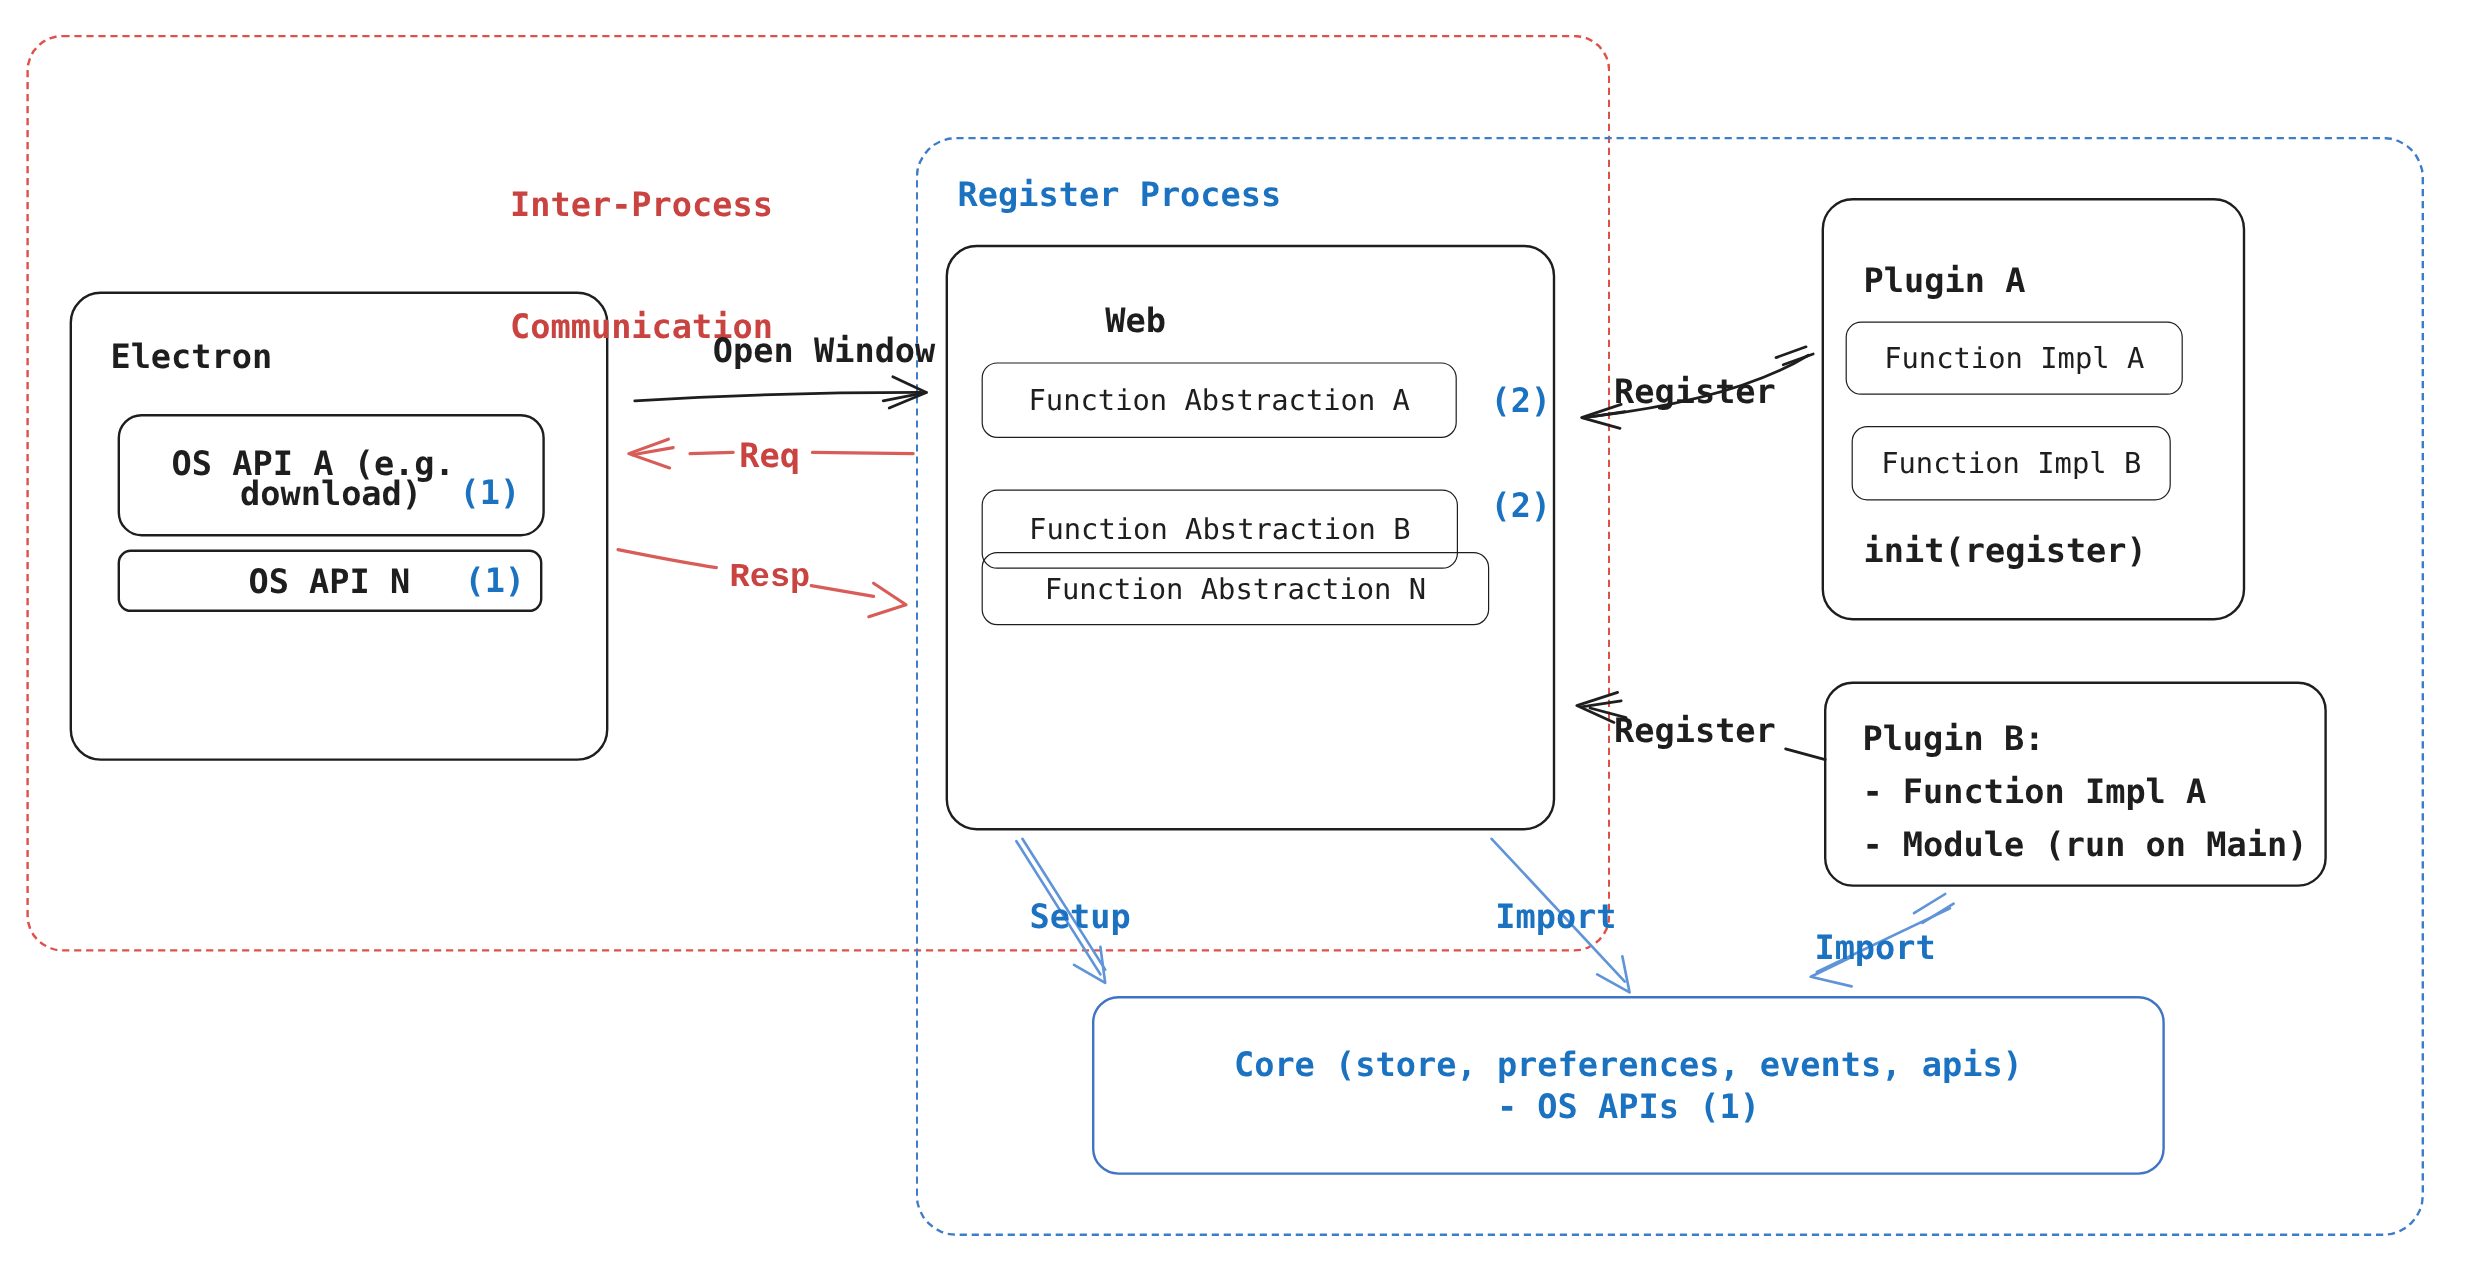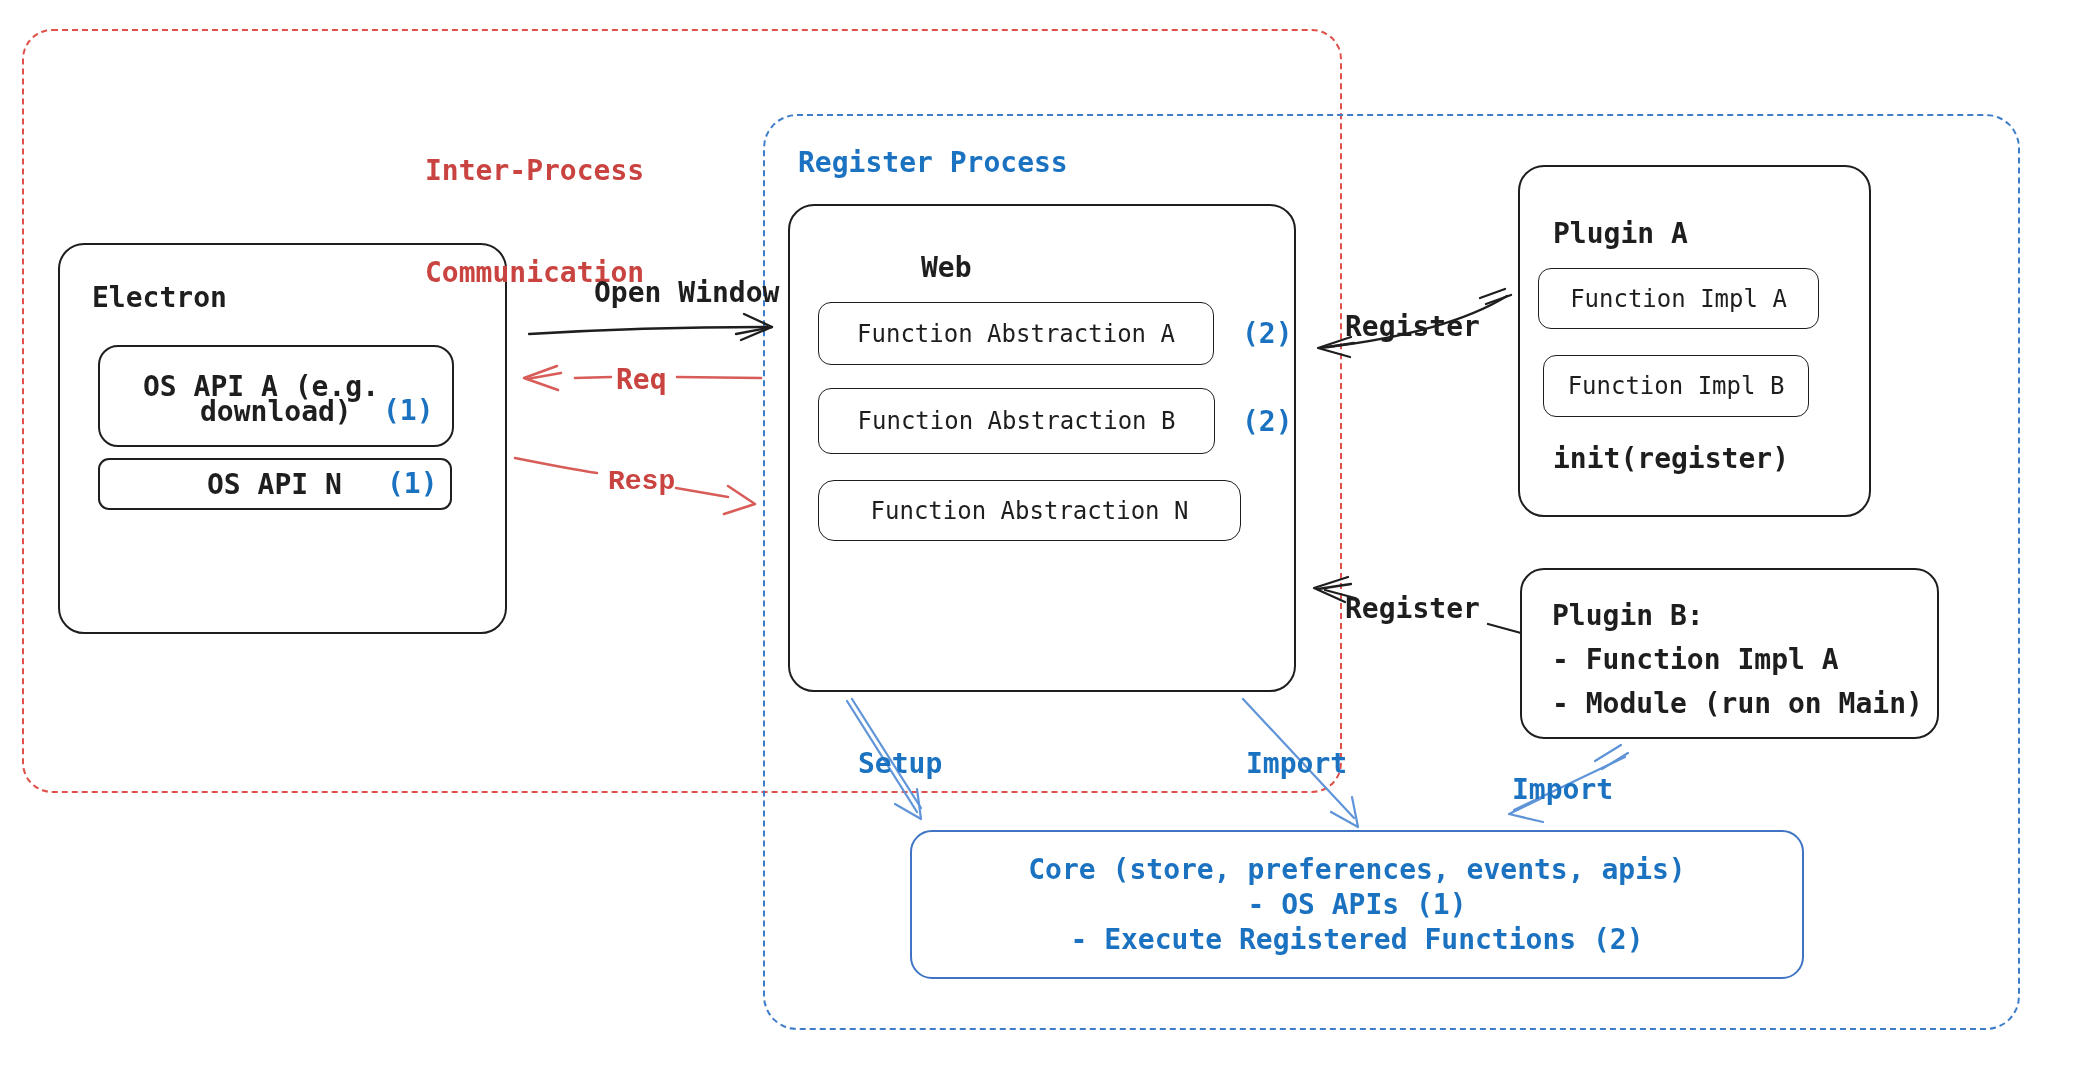--- a/index.html
+++ b/index.html
@@ -48,41 +48,40 @@
   <div class="boundary" id="rendering-boundary"></div>
 
   <div class="box" style="left:58px;top:243px;width:445px;height:387px;"></div>
   <div class="box" style="left:98px;top:345px;width:352px;height:98px;border-width:2px;border-radius:20px;"></div>
   <div class="box" style="left:98px;top:458px;width:350px;height:48px;border-width:2px;border-radius:11px;"></div>
 
   <div class="box" style="left:788px;top:204px;width:504px;height:484px;"></div>
   <div class="box innerbox" style="left:818px;top:302px;width:394px;height:61px;">
     <span class="boxlabel">Function Abstraction A</span>
   </div>
-  <div class="box innerbox" style="left:818px;top:388px;width:395px;height:64px;align-items:center;">
+  <div class="box innerbox" style="left:818px;top:408px;width:395px;height:64px;align-items:center;">
     <span class="boxlabel">Function Abstraction B</span>
   </div>
-  <div class="box innerbox" style="left:818px;top:480px;width:421px;height:59px;border-radius:16px;">
+  <div class="box innerbox" style="left:818px;top:460px;width:421px;height:59px;">
     <span class="boxlabel">Function Abstraction N</span>
   </div>
 
   <div class="box" style="left:1518px;top:165px;width:349px;height:348px;"></div>
   <div class="box innerbox" style="left:1538px;top:268px;width:279px;height:59px;">
     <span class="boxlabel">Function Impl A</span>
   </div>
   <div class="box innerbox" style="left:1543px;top:355px;width:264px;height:60px;">
     <span class="boxlabel">Function Impl B</span>
   </div>
 
   <div class="box" style="left:1520px;top:568px;width:415px;height:167px;border-radius:24px;"></div>
 
   <div class="box" id="core-box" style="left:910px;top:830px;width:890px;height:145px;">
     <div>Core (store, preferences, events, apis)</div>
     <div>- OS APIs (1)</div>
-    <div>- Execute Registered Functions (2)</div>
   </div>
 
   <svg class="arrows" width="2074" height="1066" viewBox="0 0 2074 1066">
     <g>
       <path class="k" d="M529,334 C610,329 700,327 767,327"></path>
       <path class="k" d="M744,314 L772,327 L741,340"></path>
       <path class="k" d="M772,327 L736,334"></path>
     </g>
     <g>
       <path class="r" d="M761,378 L677,377"></path>

